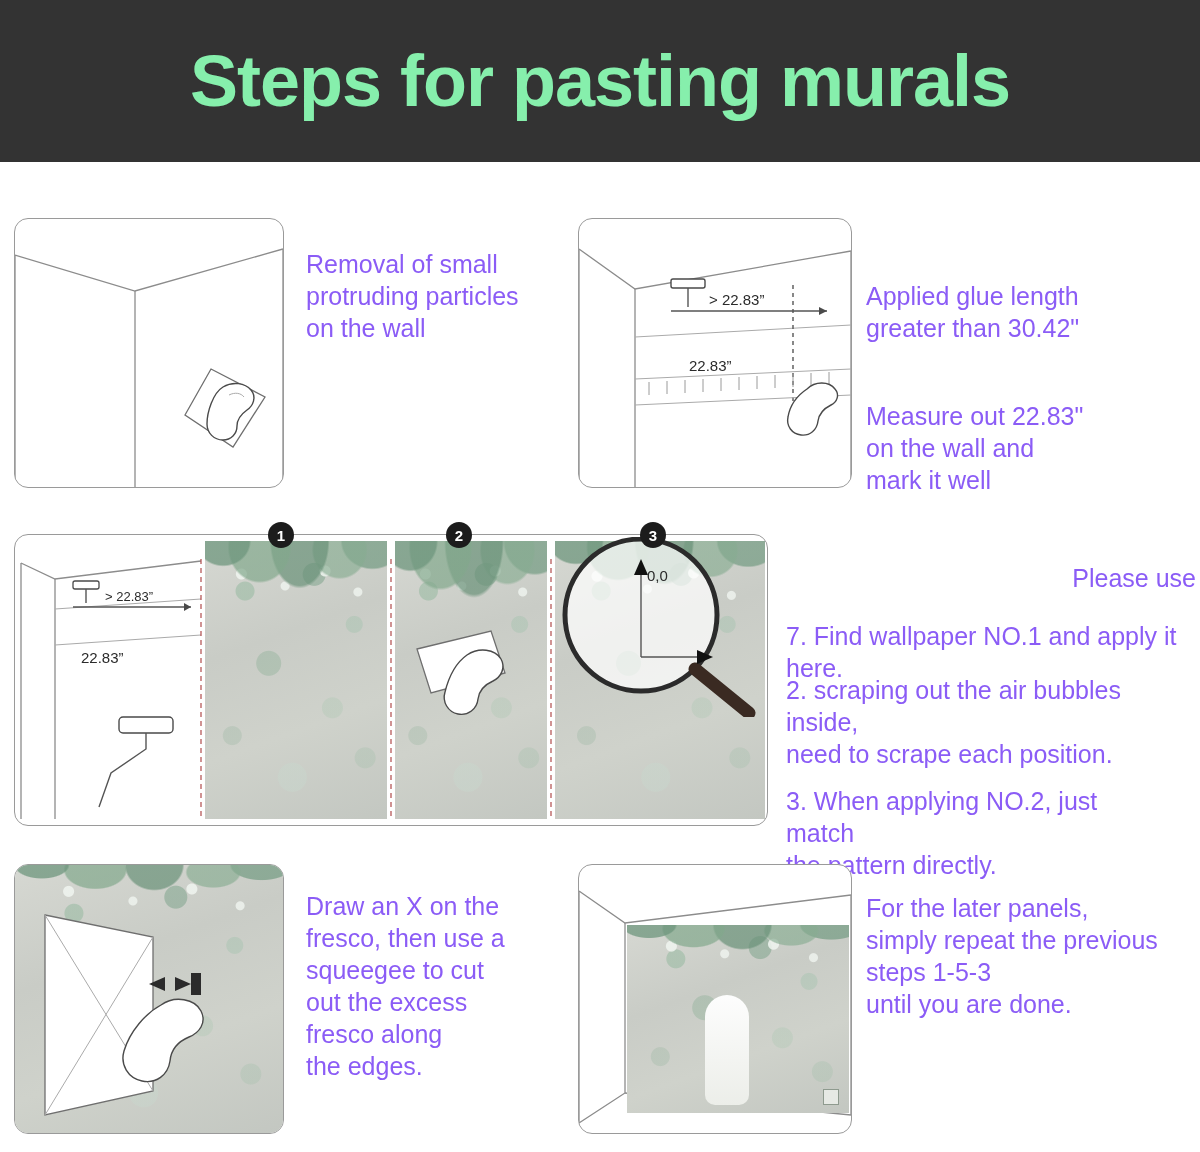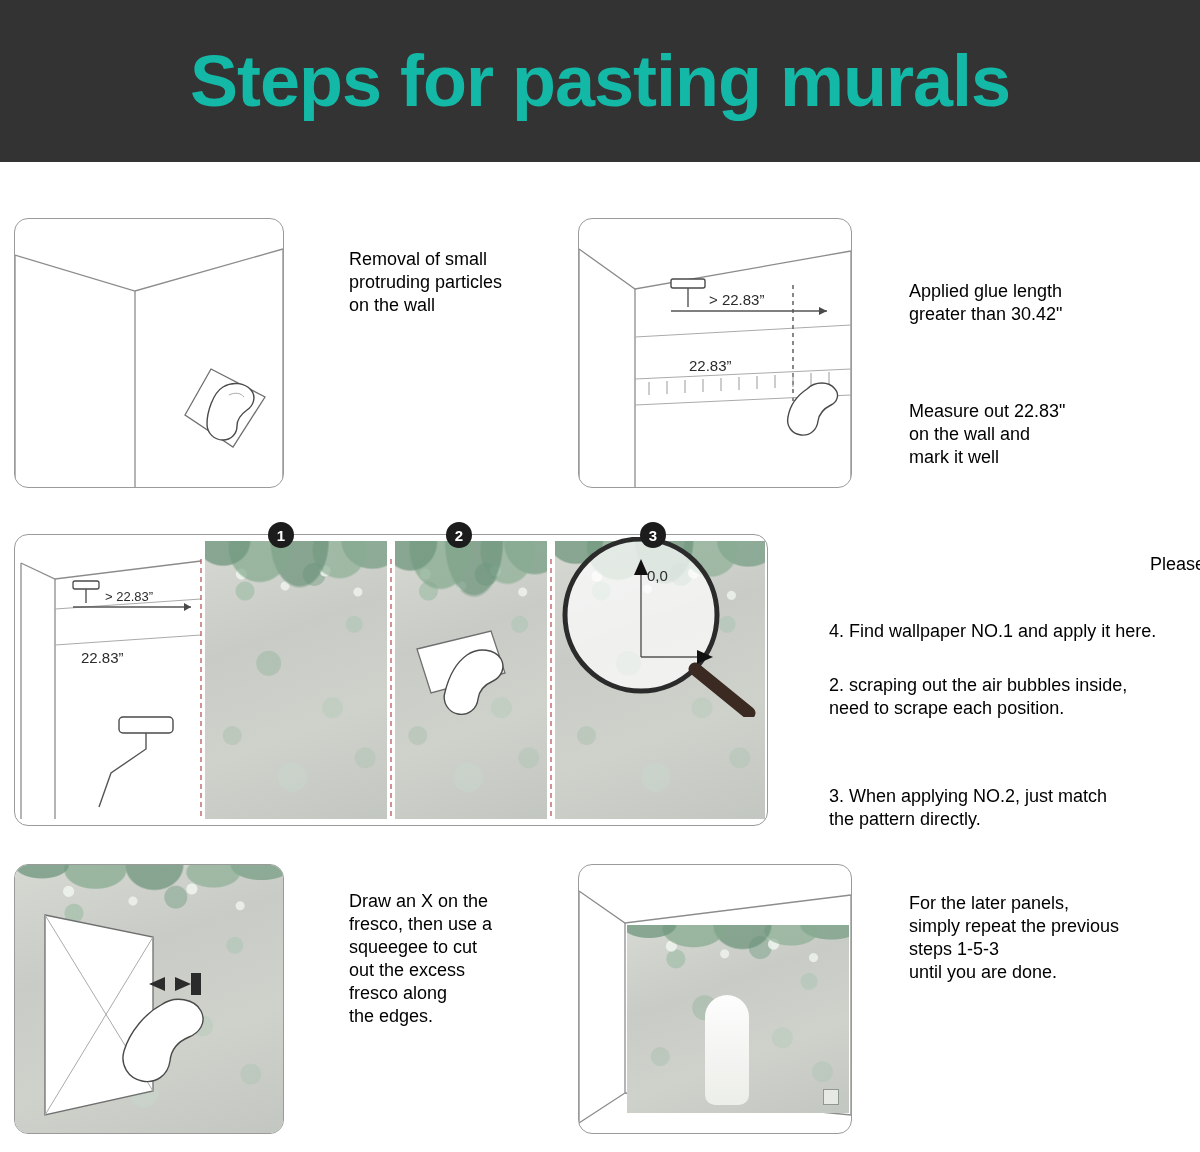--- a/index.html
+++ b/index.html
@@ -21,21 +21,21 @@
     width: 1200px;
     height: 162px;
     background: #333333;
     display: flex;
     align-items: center;
     justify-content: center;
     box-sizing: border-box;
   }
   .header h1 {
     margin: 0;
-    color: #14b8a6;
+    color: #86efac;
     font-size: 72px;
     font-weight: bold;
     letter-spacing: -1px;
     line-height: 1;
   }
 
   
   .sheet {
     position: relative;
     width: 1200px;
@@ -44,25 +44,24 @@
   }
   .panel {
     position: absolute;
     border: 1px solid #9a9a9a;
     border-radius: 14px;
     background: #ffffff;
     overflow: hidden;
   }
   .caption {
     position: absolute;
-    font-size: 18px;
+    font-size: 25px;
     line-height: 1.28;
-    color: #000000;
+    color: #8b5cf6;
     white-space: pre-line;
-    margin-left: 43px;
   }
 
   
   #panel-wall-prep { left: 14px; top: 56px; width: 268px; height: 268px; }
   #cap-wall-prep   { left: 306px; top: 86px; width: 250px; }
 
   #panel-glue-measure { left: 578px; top: 56px; width: 272px; height: 268px; }
   #cap-glue          { left: 866px; top: 118px; width: 256px; }
   #cap-measure       { left: 866px; top: 238px; width: 270px; }
 
@@ -252,21 +251,21 @@
     </svg>
   </div>
 
   <div class="badge" id="badge-1">1</div>
   <div class="badge" id="badge-2">2</div>
   <div class="badge" id="badge-3">3</div>
 
   <div class="caption" id="cap-apply-title">
     <div>Please use</div>
   </div>
-  <div class="caption" id="cap-apply-1">4. Find wallpaper NO.1 and apply it here.</div>
+  <div class="caption" id="cap-apply-1">7. Find wallpaper NO.1 and apply it here.</div>
   <div class="caption" id="cap-apply-2">2. scraping out the air bubbles inside,
 need to scrape each position.</div>
   <div class="caption" id="cap-apply-3">3. When applying NO.2, just match
 the pattern directly.</div>
 
   <div class="panel" id="panel-trim">
     <div class="mural-fill" style="position:absolute; inset:0;">
       <div class="leafy-top" style="position:absolute; left:0; top:0; width:100%; height:120px;"></div>
     </div>
     <svg style="position:absolute; left:0; top:0;" width="268" height="268" viewBox="0 0 268 268">

